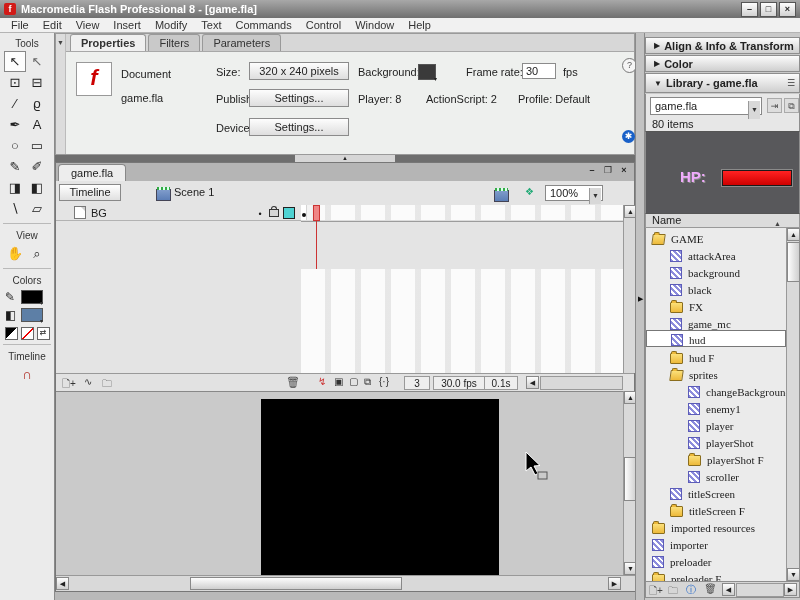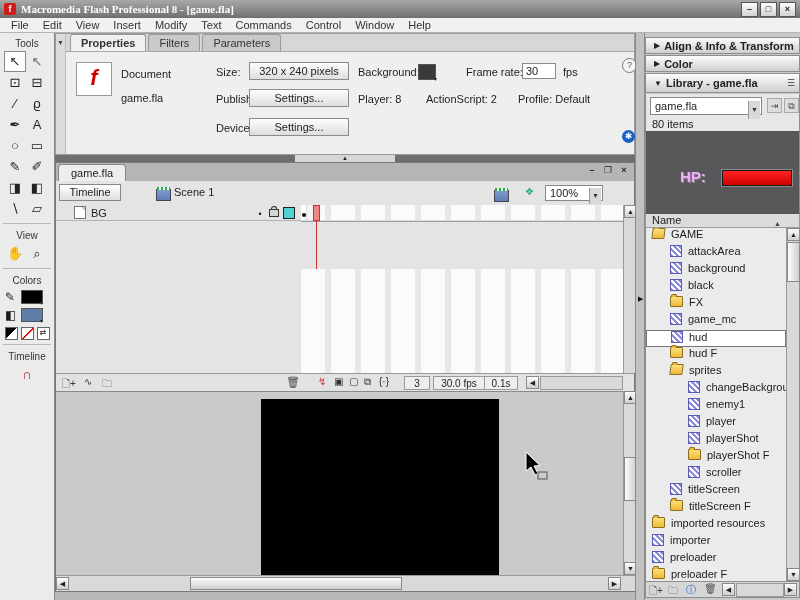--- a/index.html
+++ b/index.html
@@ -5,21 +5,21 @@
   html,body{margin:0;padding:0;width:800px;height:600px;overflow:hidden;
     font-family:"Liberation Sans","DejaVu Sans",sans-serif;font-size:11px;color:#1c1c1c;}
   #app{position:relative;width:800px;height:600px;background:#8f8f8f;}
   .abs{position:absolute;}
 
   
   .titlebar{left:0;top:0;width:800px;height:18px;background:linear-gradient(180deg,#a8a8a8,#6f6f6f);
     display:flex;align-items:center;padding:0 4px;box-sizing:border-box;}
   .flash-logo{width:12px;height:12px;background:#d11a17;border-radius:2px;color:#fff;font-weight:bold;
     font-size:9px;line-height:12px;text-align:center;margin-right:5px;}
-  .title-text{color:#fff;font-weight:bold;font-size:11px;white-space:nowrap;font-family:Liberation Serif, serif;}
+  .title-text{color:#fff;font-weight:bold;font-size:11px;white-space:nowrap;}
   .win-btns{margin-left:auto;display:flex;gap:2px;}
   .win-btn{width:15px;height:13px;background:linear-gradient(#fdfdfd,#d2d2d2);border:1px solid #555;
     font-size:9px;line-height:12px;text-align:center;font-weight:bold;color:#222;}
   .menubar{left:0;top:18px;width:800px;height:15px;background:#f1f1f1;border-bottom:1px solid #b4b4b4;
     display:flex;align-items:center;padding-left:4px;box-sizing:border-box;}
   .menu-item{padding:1px 7px;color:#333;}
 
   
   .tools-panel{left:0;top:33px;width:55px;height:567px;background:#ebebeb;border-right:1px solid #8a8a8a;
     box-sizing:border-box;display:flex;flex-direction:column;align-items:center;}
@@ -181,21 +181,21 @@
   .hp-label{position:absolute;left:34px;top:36px;font-weight:bold;font-size:15px;color:#f0abfc;
     text-shadow:1px 1px 0 #8e8e8e;}
   .hp-bar{position:absolute;left:76px;top:38px;width:68px;height:14px;border:1px solid #1a1a1a;
     box-shadow:0 0 0 1px #8a8a8a;background:linear-gradient(#ff2222,#cf0000);}
   .lib-namehdr{position:relative;height:14px;background:#dcdcdc;border:1px solid #999;border-top:none;
     line-height:13px;padding-left:6px;box-sizing:border-box;color:#222;}
   .sort-ic{position:absolute;right:18px;top:3px;font-size:7px;color:#444;}
   .lib-tree{position:relative;height:353px;background:#ebebeb;border-left:1px solid #8e8e8e;border-right:1px solid #8e8e8e;
     overflow:hidden;}
   .tree-inner{position:absolute;left:0;top:0;right:13px;bottom:0;}
-  .tree-row{height:17px;display:flex;align-items:flex-start;box-sizing:border-box;padding-left:6px;}
+  .tree-row{height:17px;display:flex;align-items:flex-end;box-sizing:border-box;padding-left:6px;font-family:Liberation Serif, serif;}
   .tree-row.d1{padding-left:24px;} .tree-row.d2{padding-left:42px;}
   .tree-row.sel{background:#fff;border:1px solid #777;}
   .t-ic{width:13px;height:11px;margin-right:6px;flex:0 0 auto;position:relative;box-sizing:border-box;}
   .tree-row.folder .t-ic{background:linear-gradient(#fbe07a,#edb93a);border:1px solid #8a6d1d;border-radius:1px;}
   .tree-row.folder .t-ic::before{content:'';position:absolute;left:0;top:-3px;width:6px;height:3px;
     background:#edb93a;border:1px solid #8a6d1d;border-bottom:none;border-radius:2px 2px 0 0;box-sizing:border-box;}
   .tree-row.open .t-ic{transform:skewX(-8deg);}
   .tree-row.clip .t-ic{width:12px;height:12px;background:
     repeating-linear-gradient(45deg,#8c8cdc 0 2px,#fff 2px 4px);border:1px solid #5c5cb8;}
   .tree-label{white-space:nowrap;}

